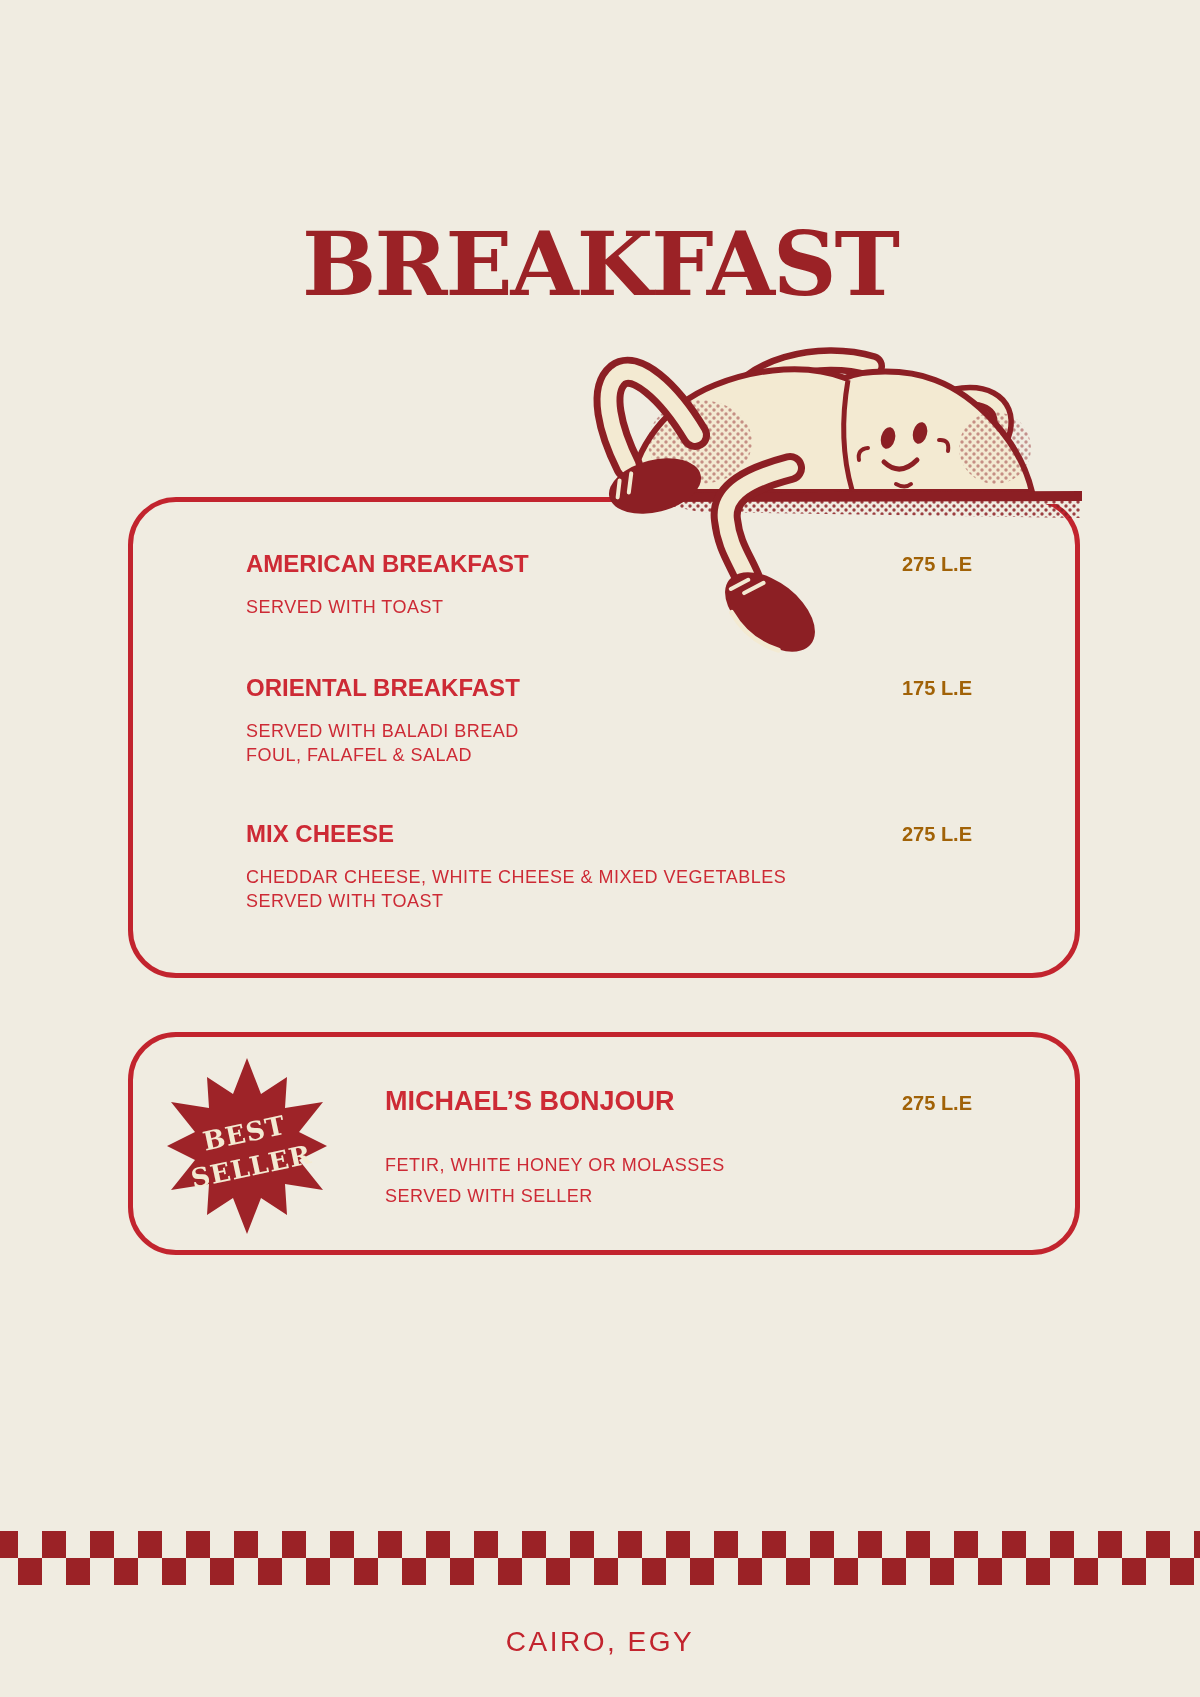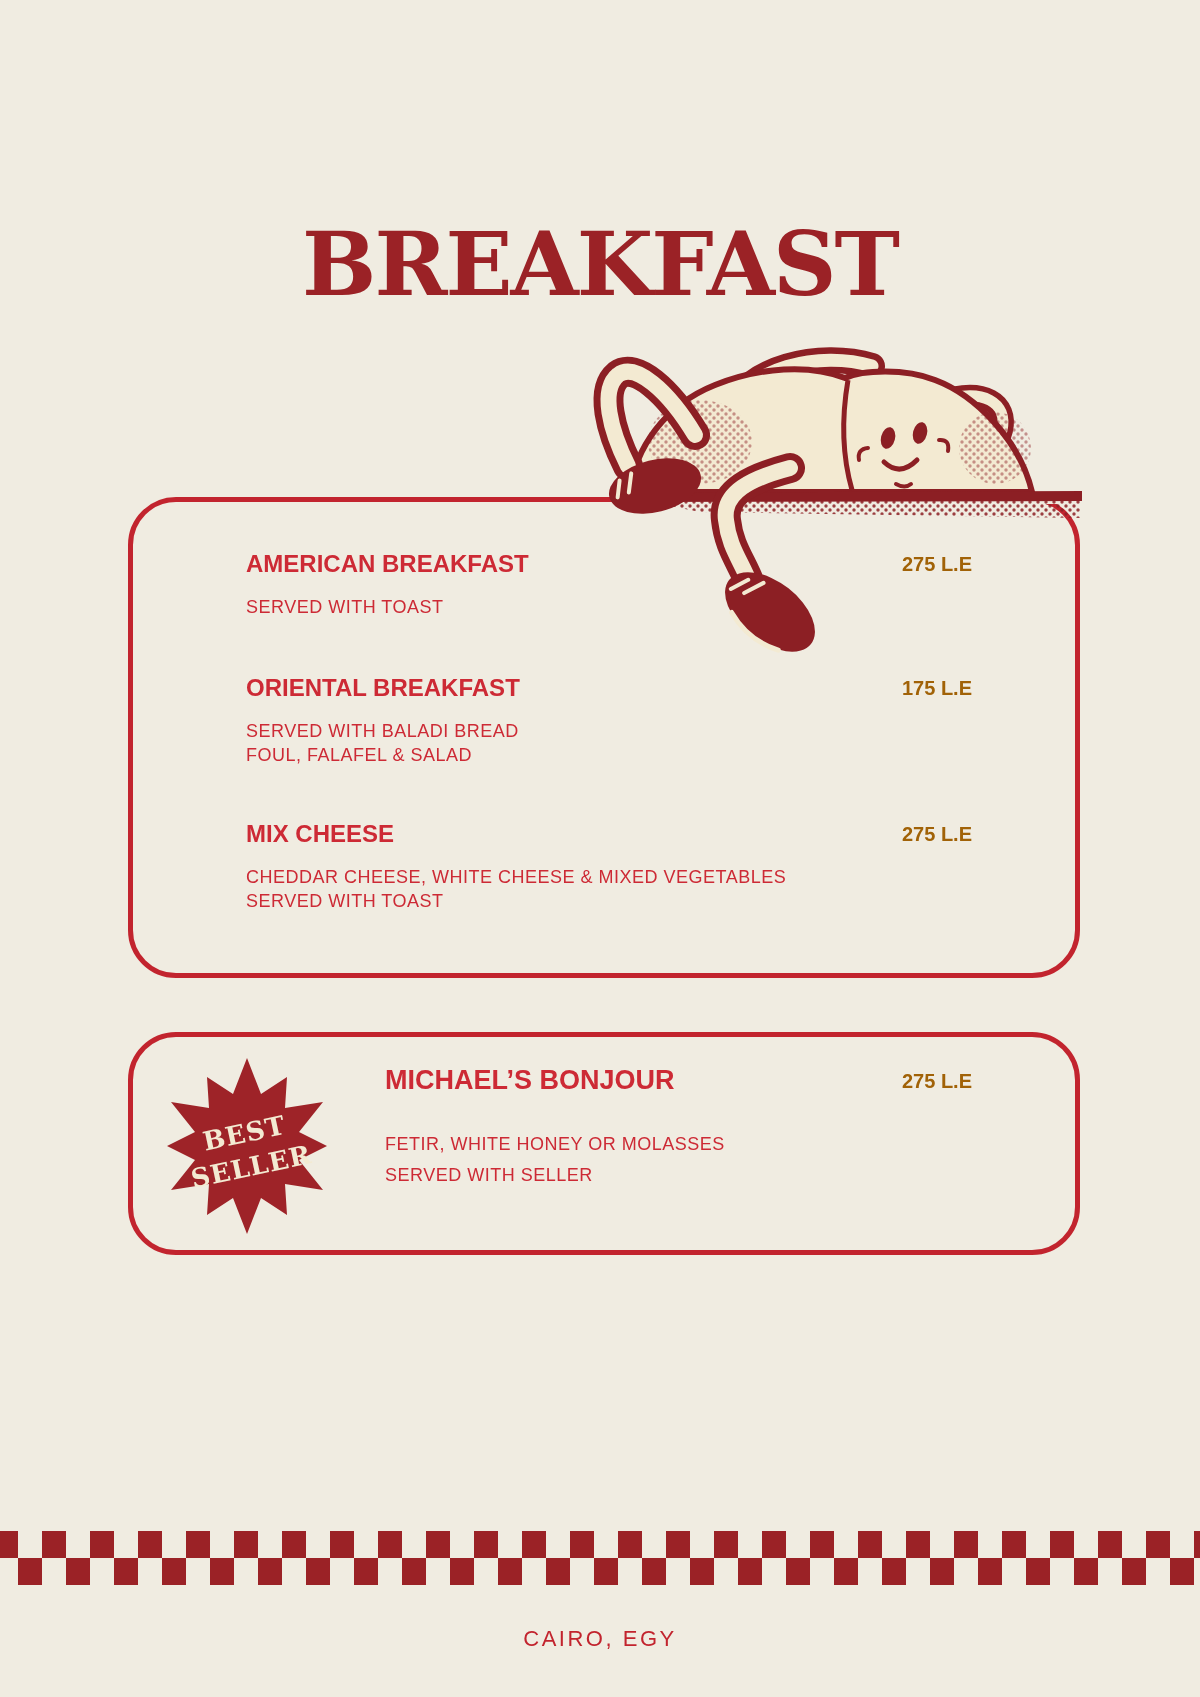--- a/index.html
+++ b/index.html
@@ -13,23 +13,23 @@
     text-align:center;margin:0;
     font-family:"DejaVu Serif",serif;font-weight:bold;
     font-size:88px;line-height:1;letter-spacing:-2px;
     color:#9b2226;
   }
   .menu-box{
     position:absolute;left:128px;width:952px;box-sizing:border-box;
     border:5px solid #c2242e;border-radius:48px;
   }
   .box-1{top:497px;height:481px;padding:49px 103px 0 113px;}
-  .box-2{top:1032px;height:223px;padding:29px 103px 0 252px;}
+  .box-2{top:1032px;height:223px;padding:50px 103px 0 252px;}
   .menu-item{margin:0;}
-  .item-row{display:flex;justify-content:space-between;align-items:center;}
+  .item-row{display:flex;justify-content:space-between;align-items:flex-end;}
   .item-name{
     font-size:24px;font-weight:bold;line-height:26px;color:#cd2a35;letter-spacing:0;
   }
   .item-price{
     font-size:20px;font-weight:bold;line-height:26px;color:#a16207;white-space:nowrap;
   }
   .item-name-lg{font-size:27px;line-height:29px;}
   .item-desc{
     margin-top:18px;font-size:18px;line-height:24px;letter-spacing:.5px;
     color:#cd2a35;font-weight:400;
@@ -43,21 +43,21 @@
     fill:#f3ead2;font-size:26px;letter-spacing:1px;
   }
   .character-svg{position:absolute;left:540px;top:330px;}
   .checker-strip{
     position:absolute;left:0;top:1531px;width:1200px;height:54px;
     background:conic-gradient(#9b2226 25%,transparent 0 50%,#9b2226 0 75%,transparent 0);
     background-size:48px 54px;background-position:-30px 0;
   }
   .footer-text{
     position:absolute;top:1626px;left:0;width:100%;text-align:center;
-    font-size:22px;letter-spacing:2.5px;color:#c2242e;font-weight:400;
+    font-size:28px;letter-spacing:2.5px;color:#c2242e;font-weight:400;
   }
 </style>
 </head>
 <body>
 
 <h1 class="menu-title">BREAKFAST</h1>
 
 <div class="menu-box box-1">
   <div class="menu-item">
     <div class="item-row">

